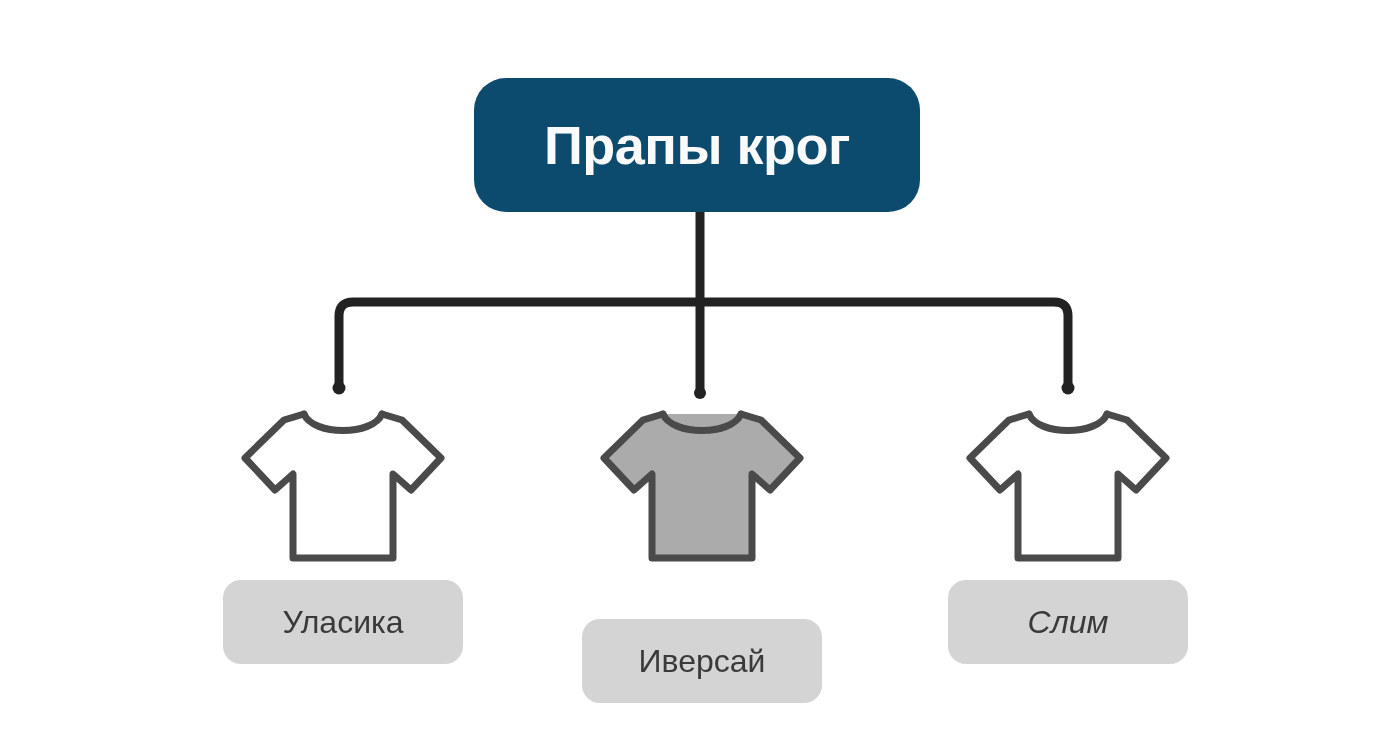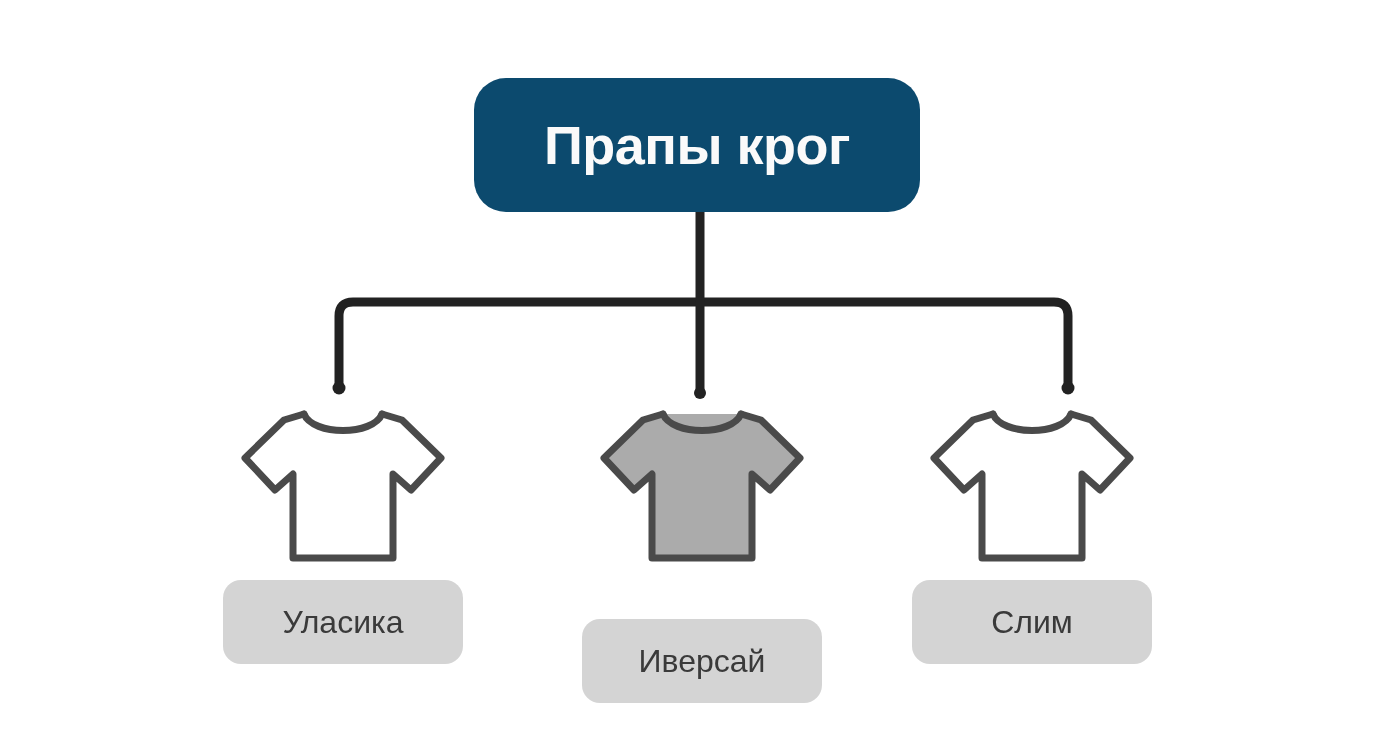--- a/index.html
+++ b/index.html
@@ -58,21 +58,21 @@
   .child-node {
     position: absolute;
     top: 400px;
     width: 280px;
     display: flex;
     flex-direction: column;
     align-items: center;
   }
   #child-0 { left: 203px; }
   #child-1 { left: 562px; gap: 39px; }
-  #child-2 { left: 892px; }
+  #child-2 { left: 928px; font-style: italic; }
 
   .shirt-icon {
     display: block;
     width: 212px;
     height: 168px;
   }
 
   .child-chip {
     margin-top: 12px;
     min-width: 240px;

